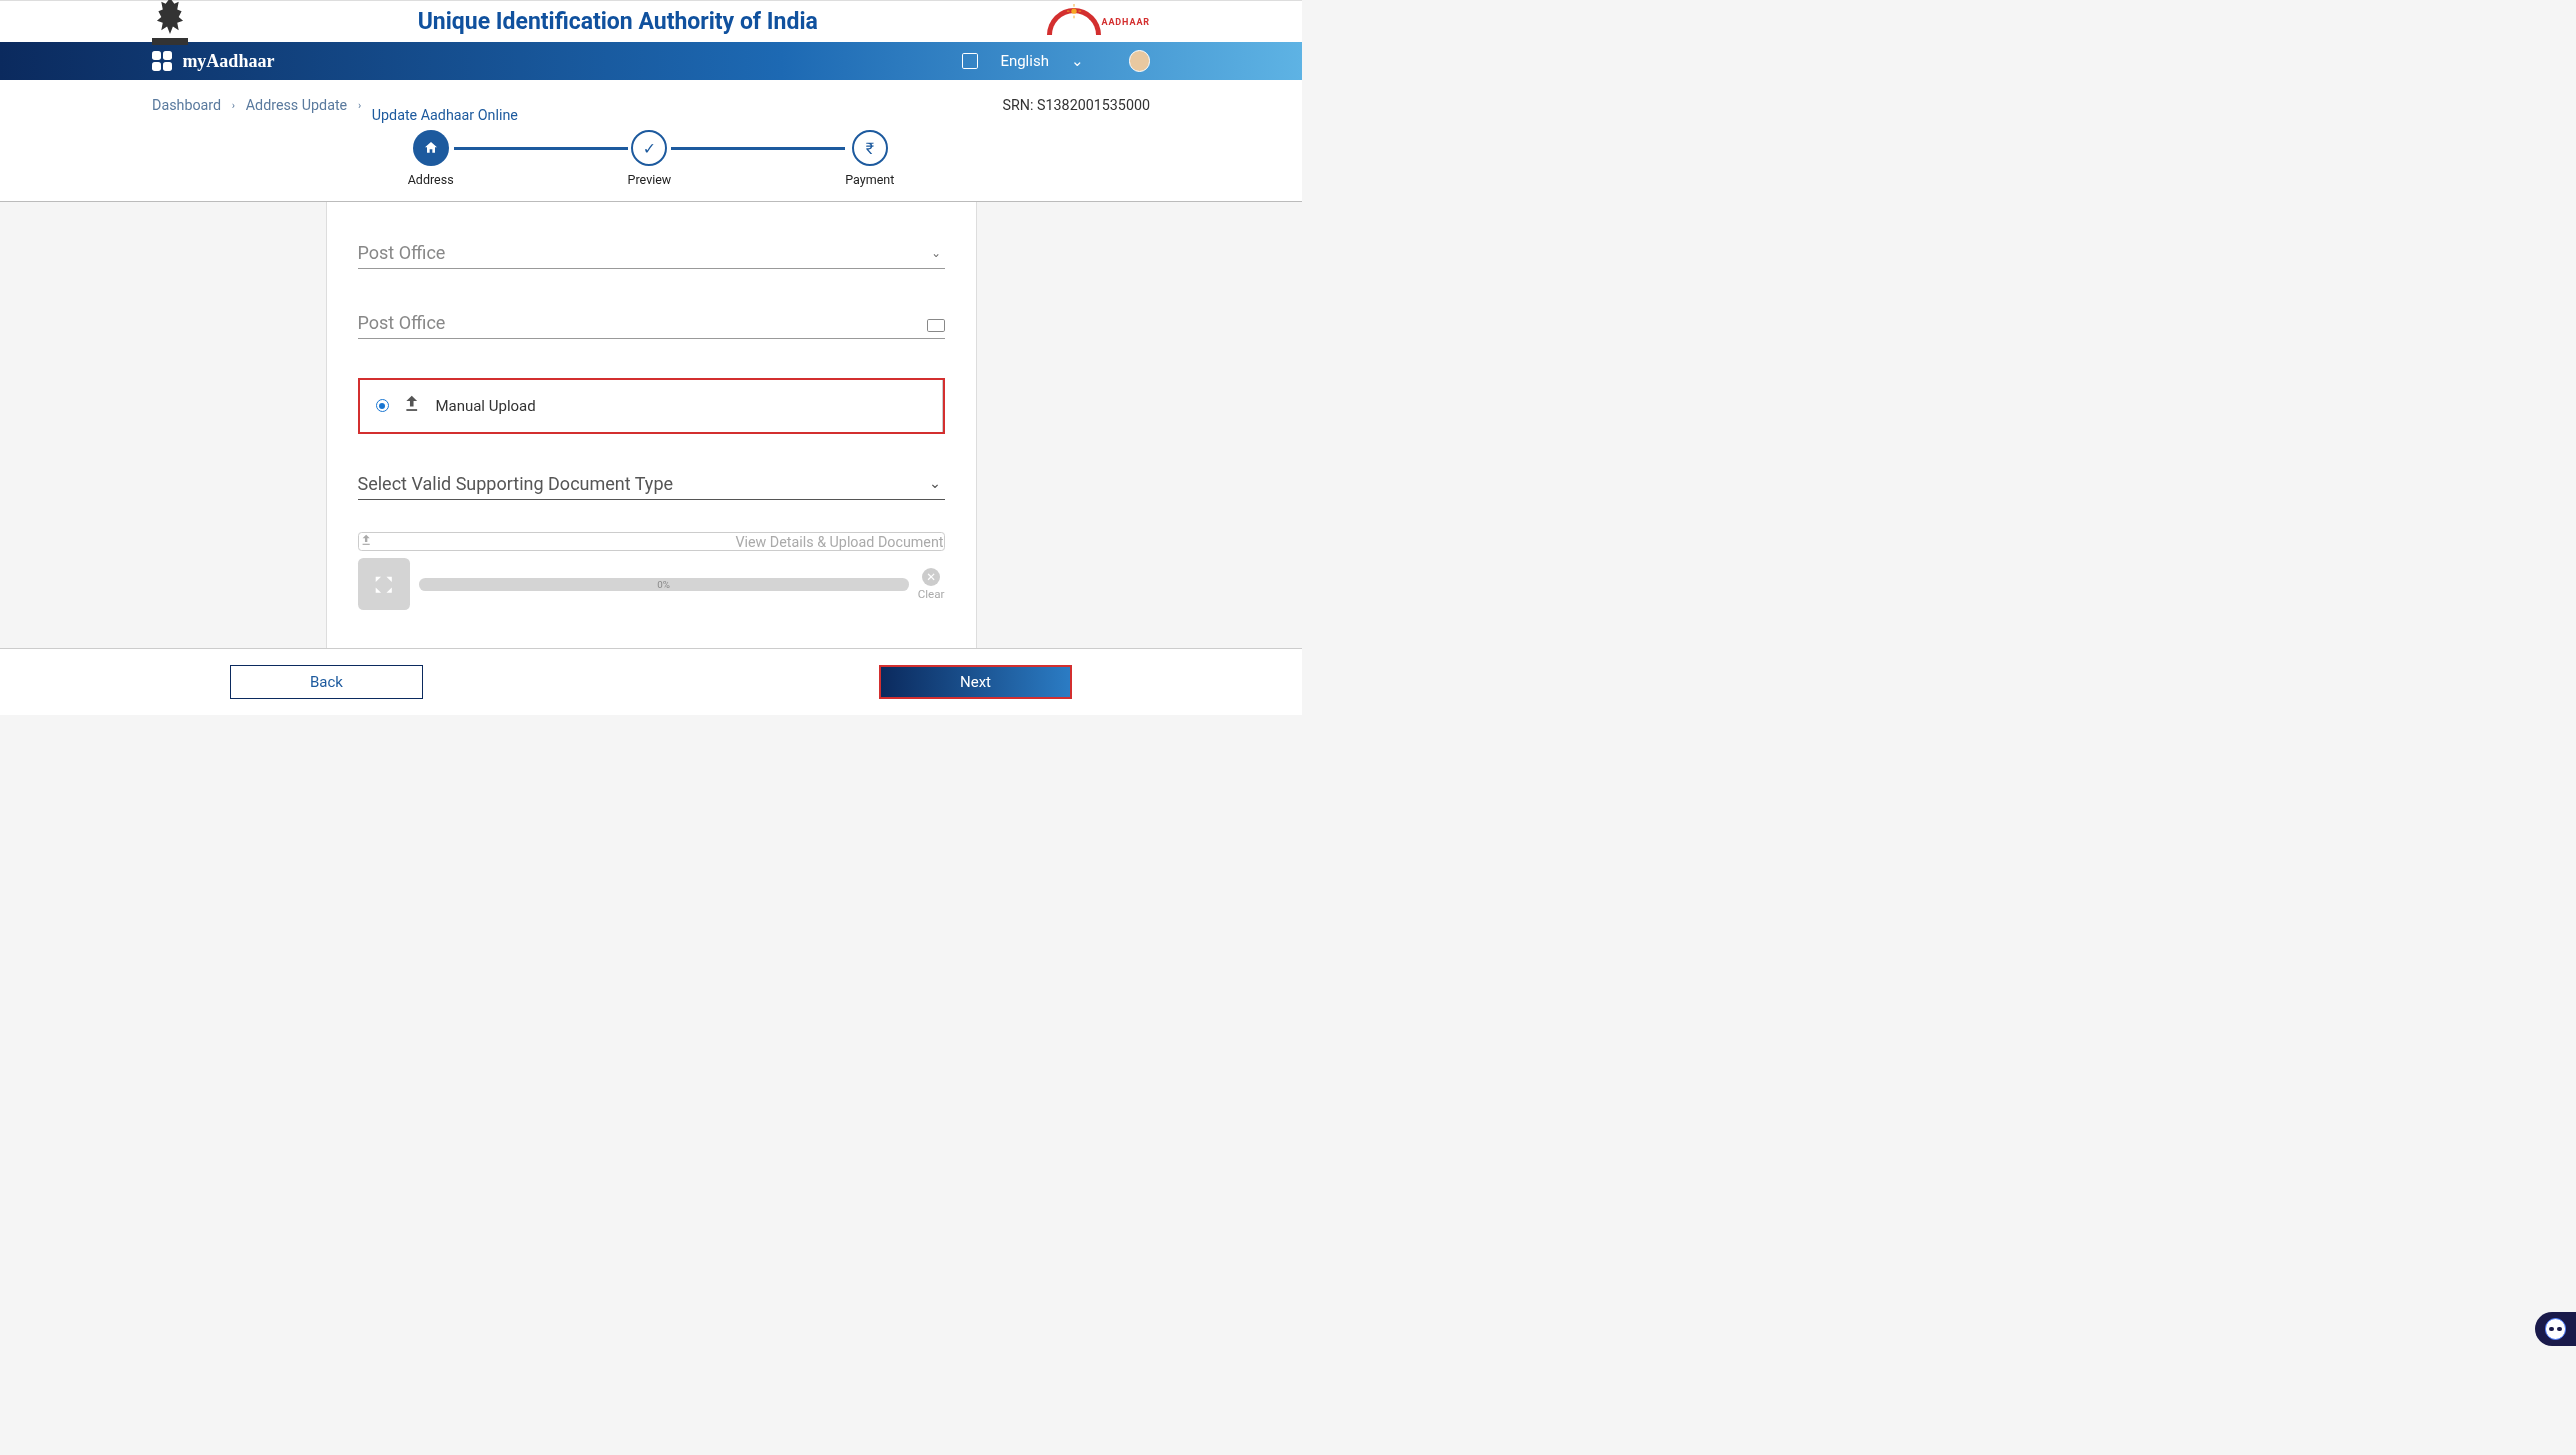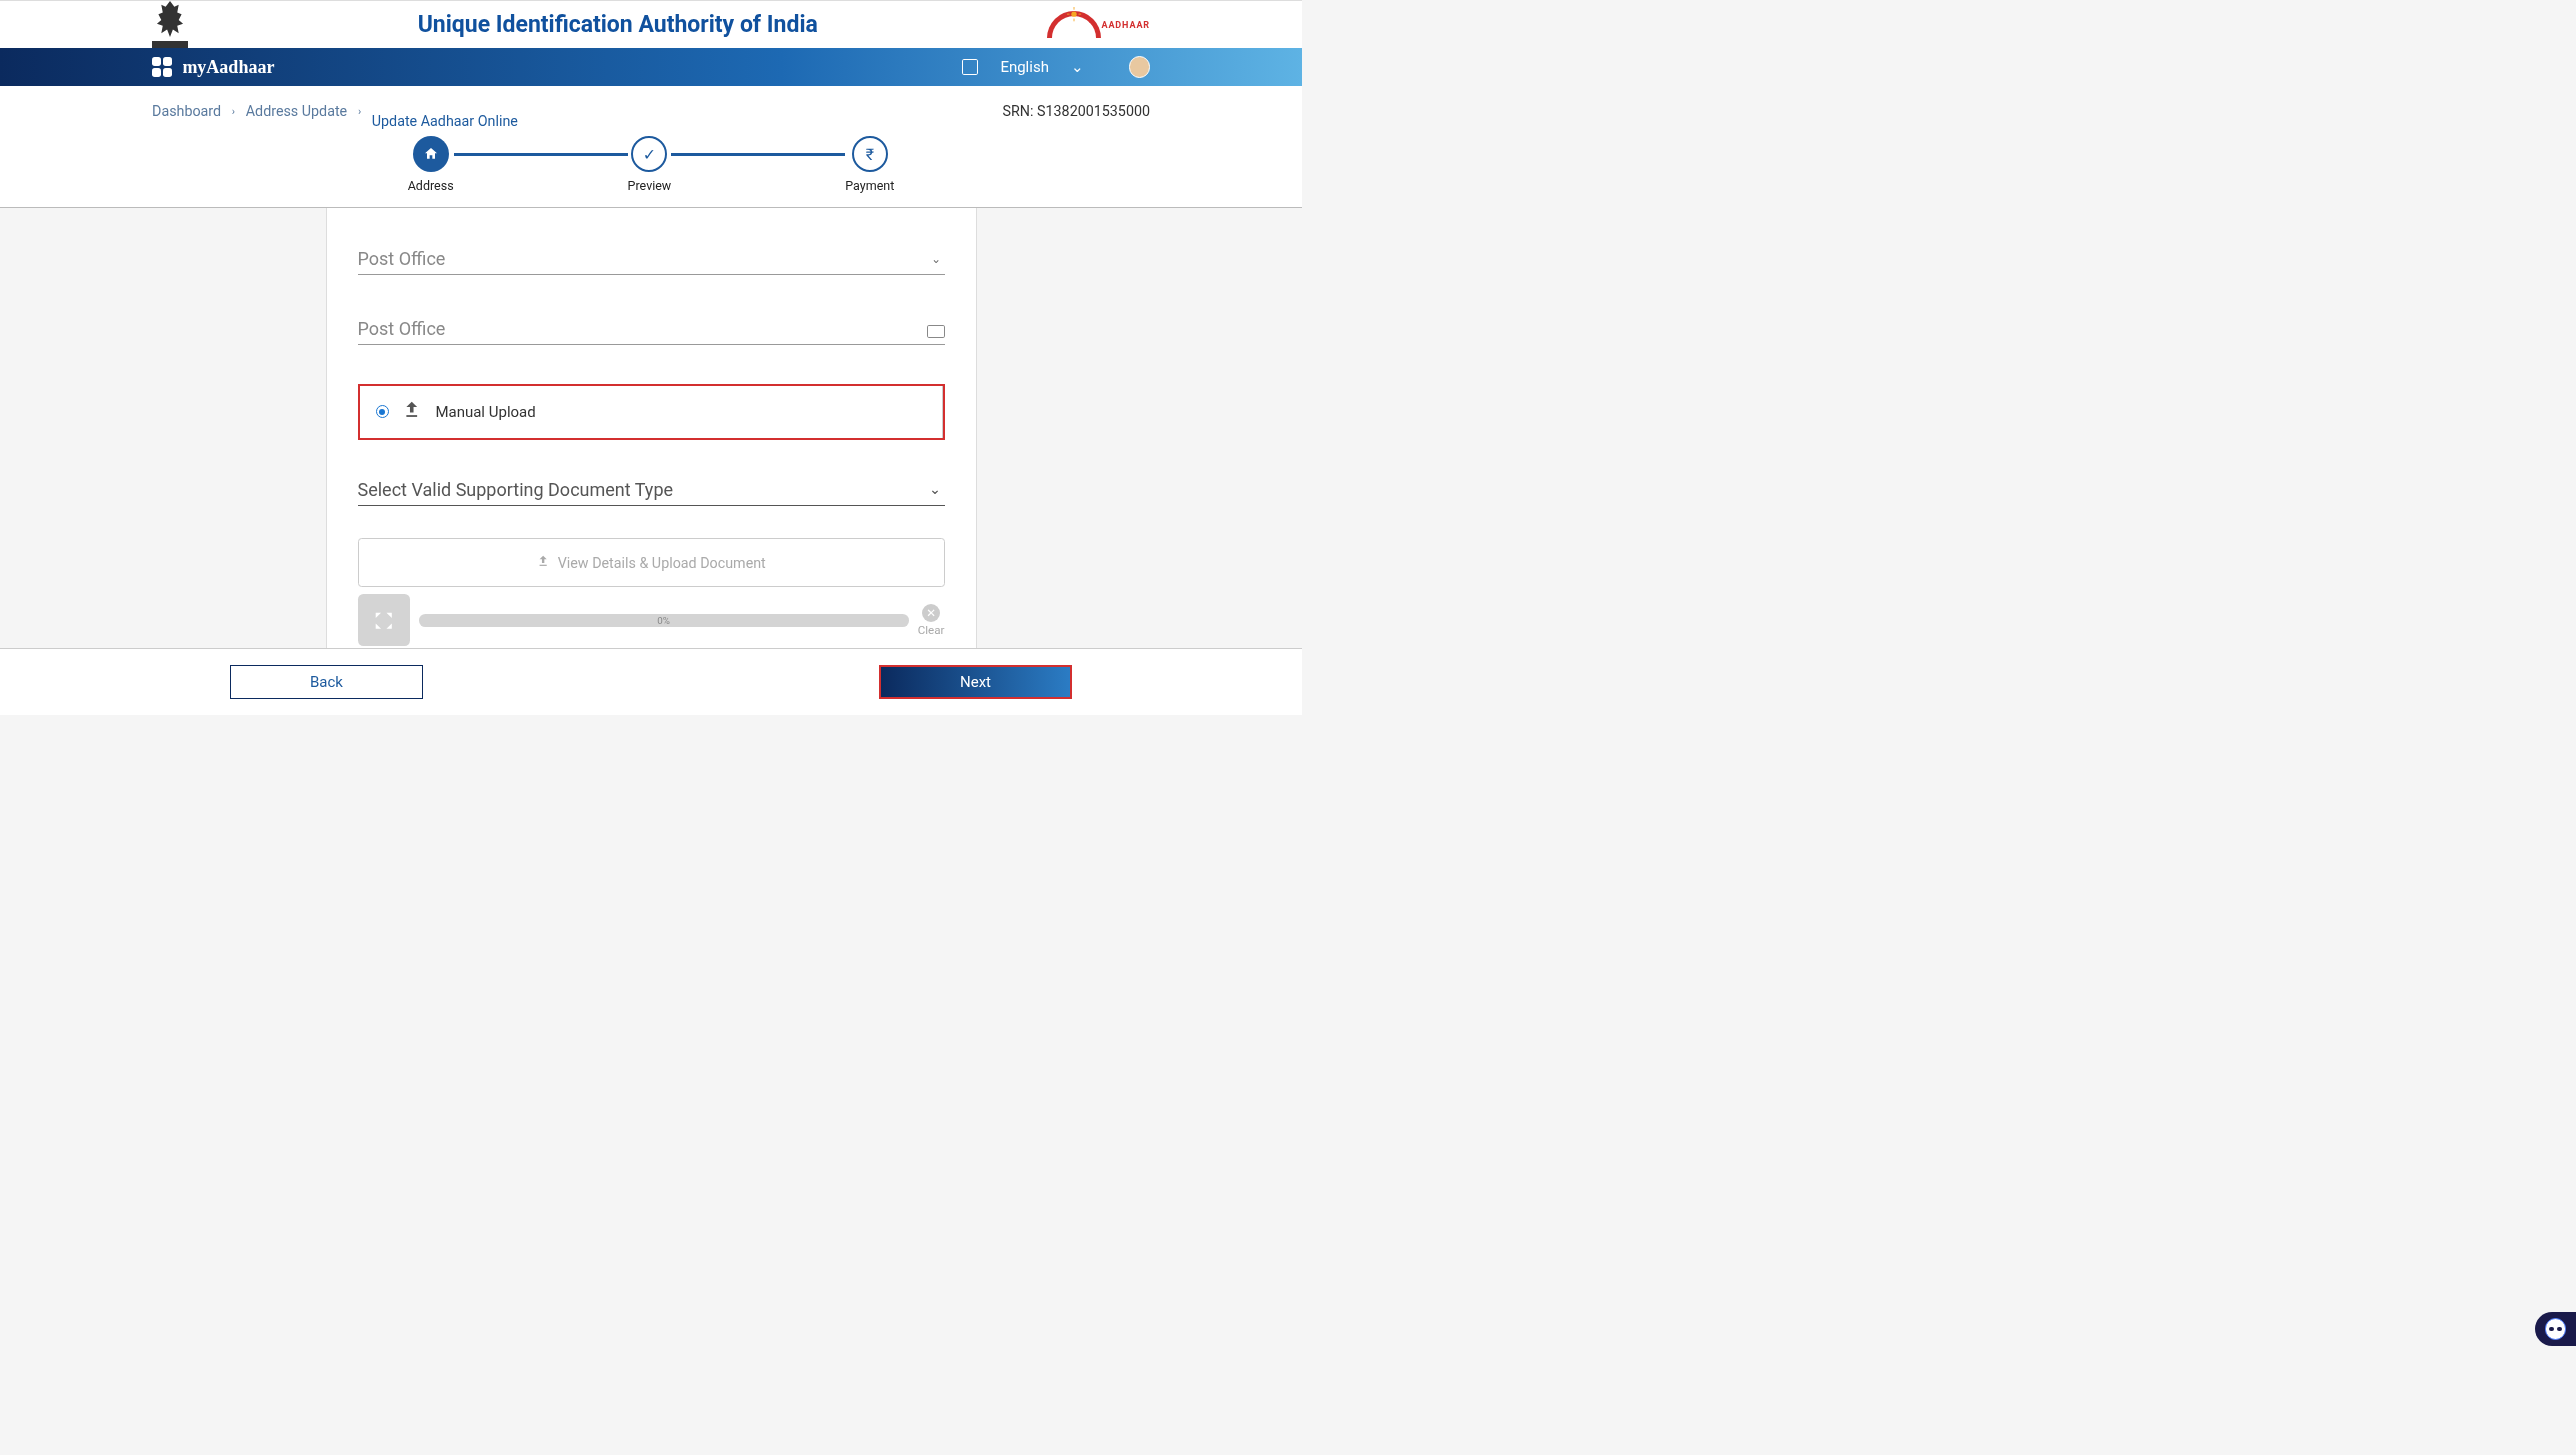--- a/index.html
+++ b/index.html
@@ -1,18 +1,18 @@
 <!DOCTYPE html>
 <html style="font-size:14.3px"><head>
 <meta charset="utf-8">
 <style>
 * { margin: 0; padding: 0; box-sizing: border-box; font-family: -apple-system, BlinkMacSystemFont, "Segoe UI", Roboto, sans-serif; }
 body { background: #f5f5f5; width: 1302px; height: 730px; overflow: hidden; position: relative; }
 
-.top-white { background: #fff; height: 48px; display: flex; align-items: center; justify-content: space-between; padding: 0 152px; border-top: 0.9px solid #ddd; }
+.top-white { background: #fff; height: 42px; display: flex; align-items: center; justify-content: space-between; padding: 0 152px; border-top: 0.9px solid #ddd; }
 .emblem { display: flex; flex-direction: column; align-items: center; }
 .emblem-icon { width: 29px; height: 38px; background: #333; clip-path: polygon(50% 0, 65% 15%, 80% 10%, 75% 30%, 90% 35%, 80% 50%, 95% 60%, 75% 65%, 80% 85%, 60% 75%, 50% 95%, 40% 75%, 20% 85%, 25% 65%, 5% 60%, 20% 50%, 10% 35%, 25% 30%, 20% 10%, 35% 15%); }
 .emblem-base { width: 36px; height: 7.2px; background: #333; margin-top: 1.8px; }
 .top-title { color: #10519e; font-size: 23px; font-weight: 700; }
 .aadhaar-logo { display: flex; flex-direction: row; align-items: center; }
 .aadhaar-rays { position: relative; width: 54px; height: 27px; }
 .aadhaar-sun { position: absolute; top: -3.6px; left: 50%; transform: translateX(-50%); width: 14.3px; height: 14.3px; }
 .aadhaar-arc { width: 54px; height: 27px; border: 5.4px solid #d32f2f; border-bottom: none; border-radius: 54px 54px 0 0; }
 .aadhaar-text { color: #d32f2f; font-size: 9px; font-weight: 700; letter-spacing: 0.9px; margin-top: 1.8px; }
 
@@ -59,21 +59,21 @@
 .radio.unchecked { border-color: #bbb; }
 .up-icon { font-size: 21.5px; color: #555; }
 .up-label { font-size: 15px; color: #333; }
 .digi-logo { display: flex; align-items: center; gap: 5.4px; opacity: 0.4; font-size: 18px; font-weight: 700; color: #555; }
 .digi-sub { font-size: 6.3px; color: #888; font-weight: 400; }
 
 .doc-select { margin-top: 39px; position: relative; }
 .doc-select-label { font-size: 18px; color: #555; border-bottom: 1.8px solid #555; padding-bottom: 5.4px; }
 .doc-chev { position: absolute; right: 3.6px; bottom: 9px; color: #555; }
 
-.upload-btn { margin-top: 32px; width: 100%; border: 0.9px solid #ccc; border-radius: 3.6px; background: #fff; color: #aaa; padding: 15px; font-size: 14.3px; display: flex; align-items: center; justify-content: center; gap: 7.2px; }
+.upload-btn { margin-top: 32px; width: 100%; border: 0.9px solid #ccc; border-radius: 3.6px; background: #fff; color: #aaa; padding: 0; font-size: 14.3px; display: flex; align-items: center; justify-content: space-between; gap: 7.2px; }
 
 .progress-row { display: flex; align-items: center; gap: 9px; margin-top: 7.2px; }
 .expand-box { width: 52px; height: 52px; background: #d4d4d4; border-radius: 5.4px; display: flex; align-items: center; justify-content: center; color: #fff; font-size: 16px; }
 .prog-bar { flex: 1; height: 12.5px; background: #d4d4d4; border-radius: 6.3px; display: flex; align-items: center; justify-content: center; font-size: 9.8px; color: #888; }
 .clear-col { display: flex; flex-direction: column; align-items: center; color: #aaa; font-size: 11.6px; }
 .clear-x { width: 18px; height: 18px; background: #ccc; border-radius: 50%; color: #fff; display: flex; align-items: center; justify-content: center; font-size: 11.6px; margin-bottom: 1.8px; }
 
 .footer-bar { position: absolute; bottom: 15px; left: 0; right: 0; background: #fff; border-top: 0.9px solid #ccc; padding: 16px 0; display: flex; justify-content: center; gap: 456px; }
 .btn { width: 193px; height: 34px; font-size: 15px; display: flex; align-items: center; justify-content: center; cursor: pointer; }
 .btn-back { border: 1.8px solid #0b2a5e; background: #fff; color: #1d5a9e; }

